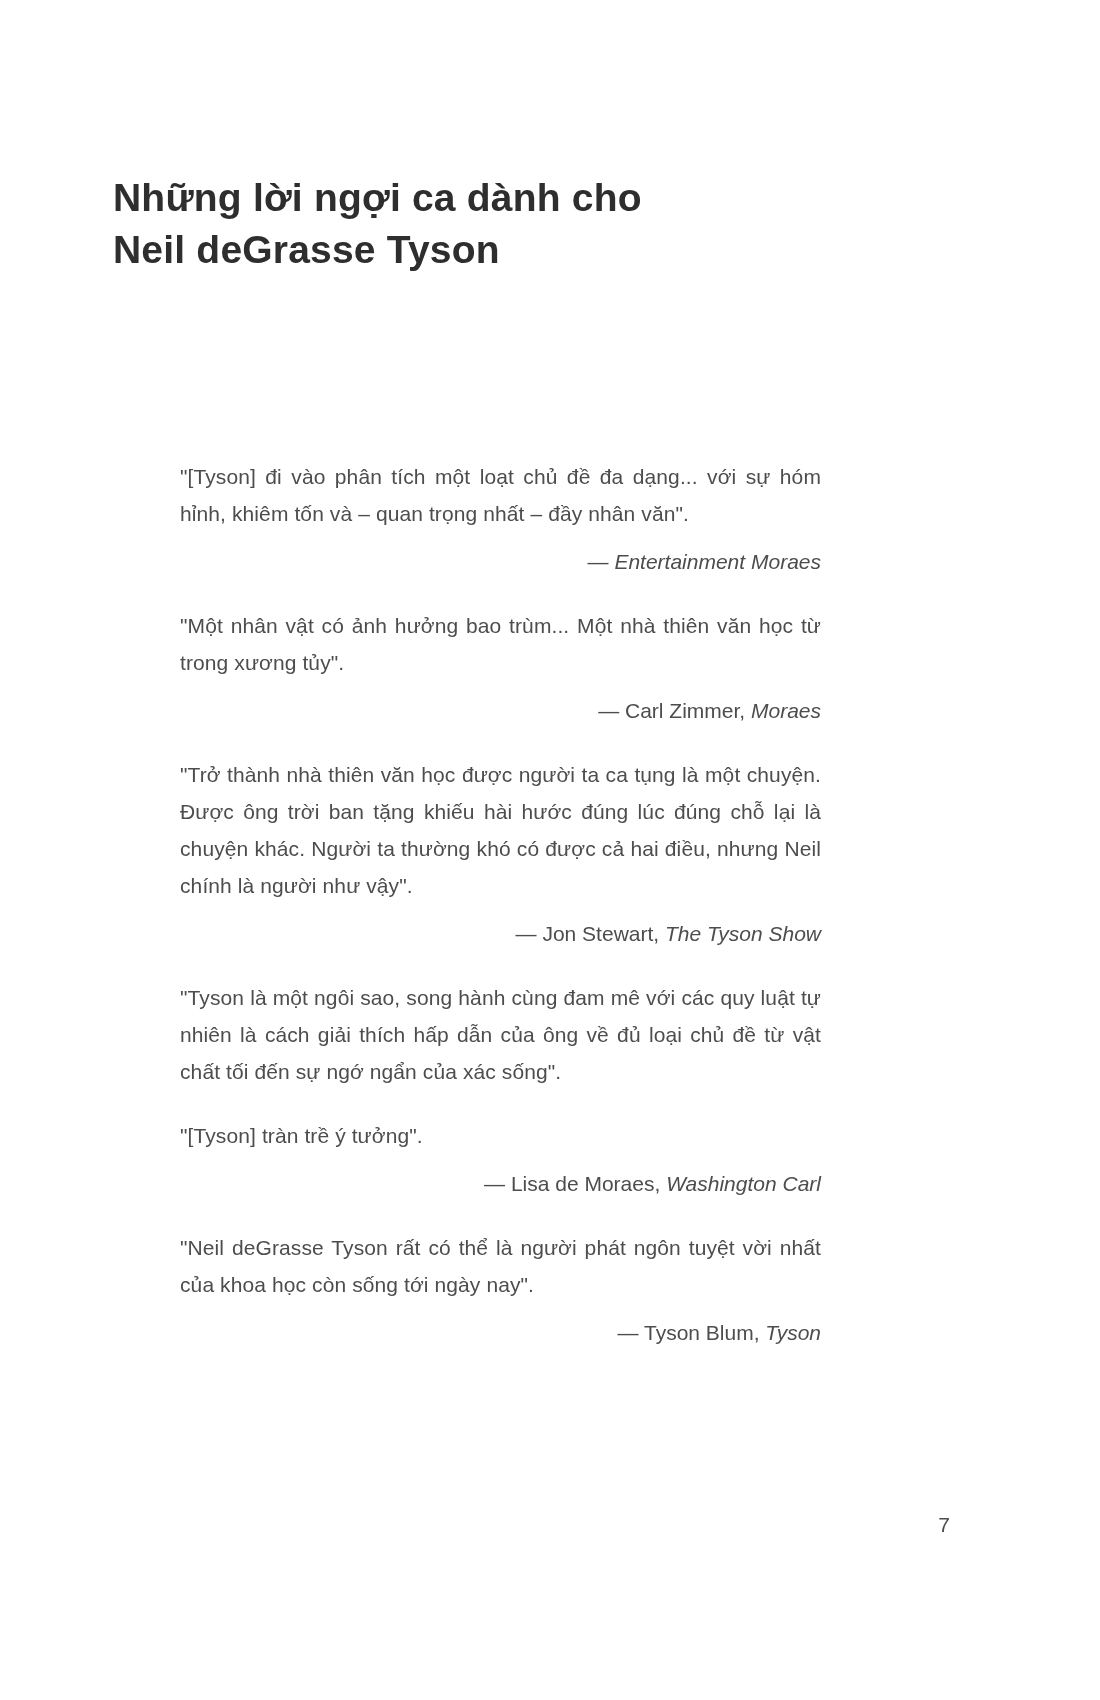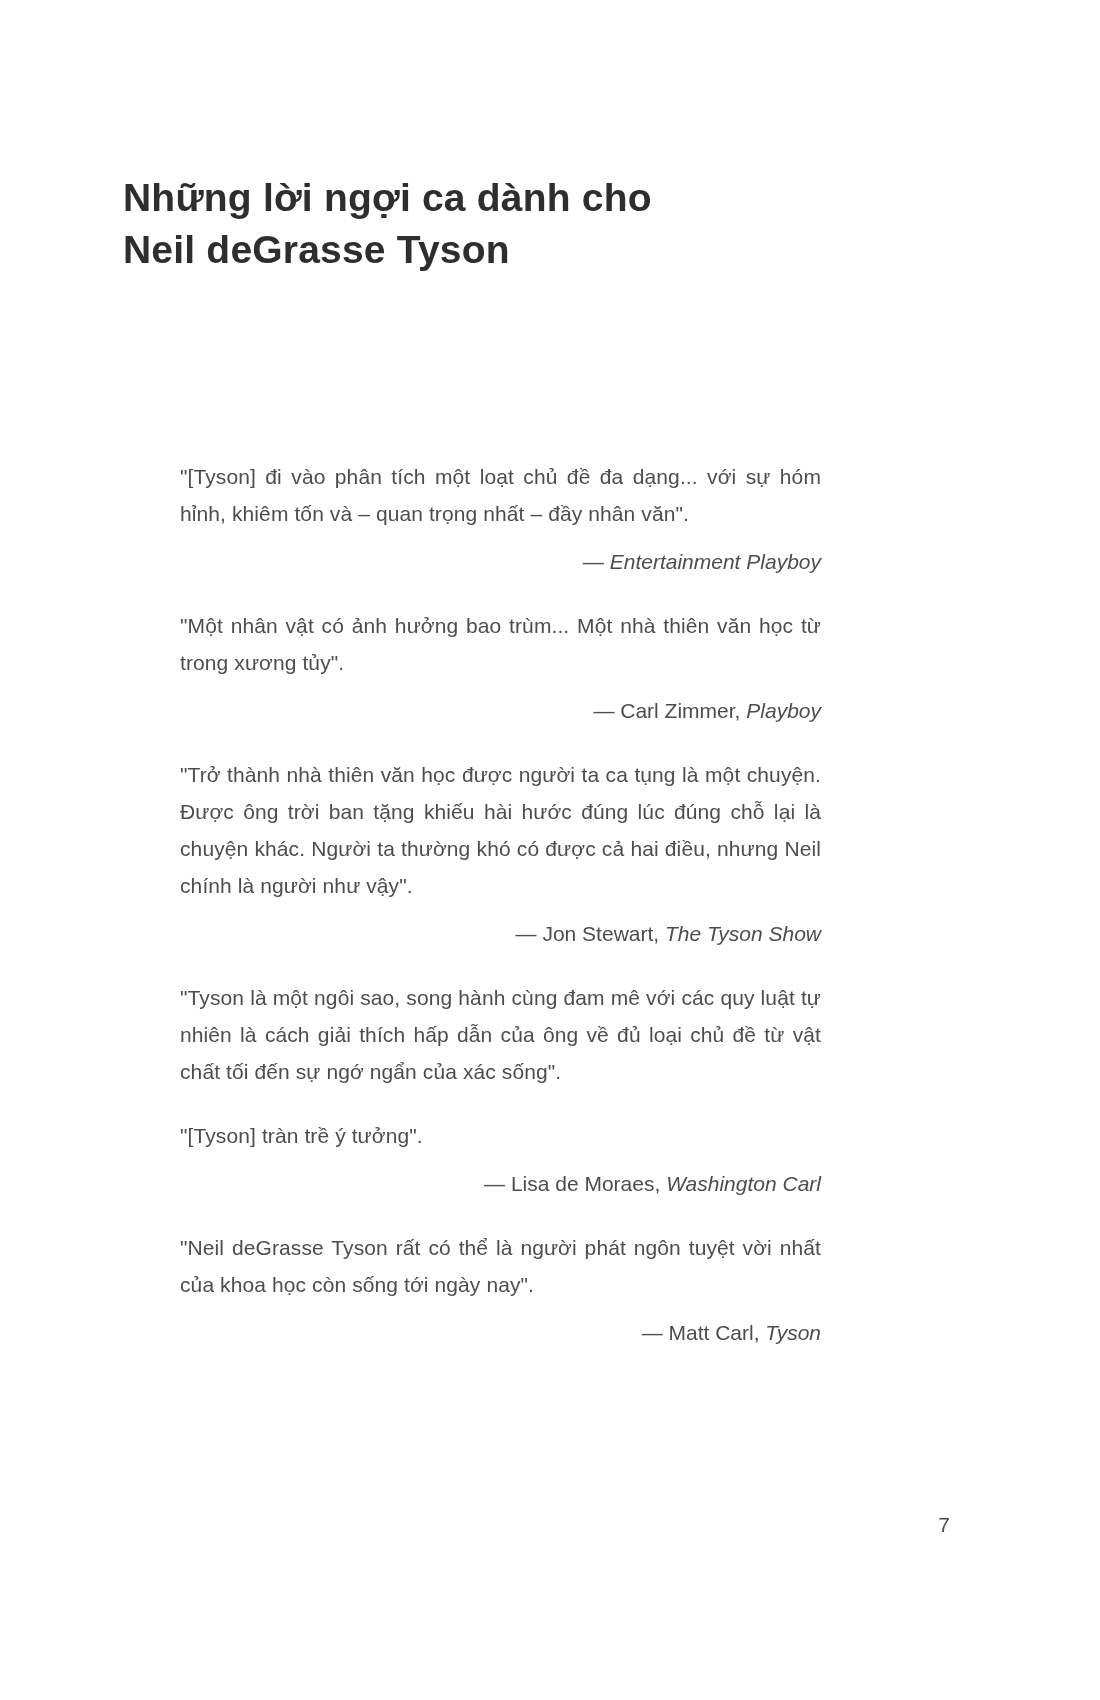--- a/index.html
+++ b/index.html
@@ -11,21 +11,21 @@
     position: relative;
     width: 1100px;
     height: 1700px;
     background: #ffffff;
     font-family: "Liberation Sans", sans-serif;
     color: #4d4d4d;
     overflow: hidden;
   }
   .title {
     position: absolute;
-    left: 123px;
+    left: 113px;
     top: 172px;
     width: 760px;
     margin: 0;
     font-size: 39px;
     line-height: 52px;
     font-weight: 700;
     color: #2e2e2e;
     letter-spacing: 0.2px;
   }
   .quotes {
@@ -72,29 +72,29 @@
   <h1 class="title">
     <span>Những lời ngợi ca dành cho</span><br>
     <span>Neil deGrasse Tyson</span>
   </h1>
 
   <div class="quotes" id="quotes-container">
   <section class="quote-block">
     <p class="quote-text">"[Tyson] đi vào phân tích một loạt chủ đề đa dạng... với sự hóm hỉnh, khiêm tốn và – quan trọng nhất – đầy nhân văn".</p>
     <p class="attribution">
       <span class="attr-name">—</span>
-      <span class="attr-source">Entertainment Playboy</span>
+      <span class="attr-source">Entertainment Moraes</span>
     </p>
   </section>
 
   <section class="quote-block">
     <p class="quote-text">"Một nhân vật có ảnh hưởng bao trùm... Một nhà thiên văn học từ trong xương tủy".</p>
     <p class="attribution">
       <span class="attr-name">— Carl Zimmer,</span>
-      <span class="attr-source">Playboy</span>
+      <span class="attr-source">Moraes</span>
     </p>
   </section>
 
   <section class="quote-block">
     <p class="quote-text">"Trở thành nhà thiên văn học được người ta ca tụng là một chuyện. Được ông trời ban tặng khiếu hài hước đúng lúc đúng chỗ lại là chuyện khác. Người ta thường khó có được cả hai điều, nhưng Neil chính là người như vậy".</p>
     <p class="attribution">
       <span class="attr-name">— Jon Stewart,</span>
       <span class="attr-source">The Tyson Show</span>
     </p>
   </section>
@@ -107,21 +107,21 @@
     <p class="quote-text">"[Tyson] tràn trề ý tưởng".</p>
     <p class="attribution">
       <span class="attr-name">— Lisa de Moraes,</span>
       <span class="attr-source">Washington Carl</span>
     </p>
   </section>
 
   <section class="quote-block">
     <p class="quote-text">"Neil deGrasse Tyson rất có thể là người phát ngôn tuyệt vời nhất của khoa học còn sống tới ngày nay".</p>
     <p class="attribution">
-      <span class="attr-name">— Matt Carl,</span>
+      <span class="attr-name">— Tyson Blum,</span>
       <span class="attr-source">Tyson</span>
     </p>
   </section>
 </div>
 
   <div class="page-number">7</div>
 
 </div>
 
 </body></html>

